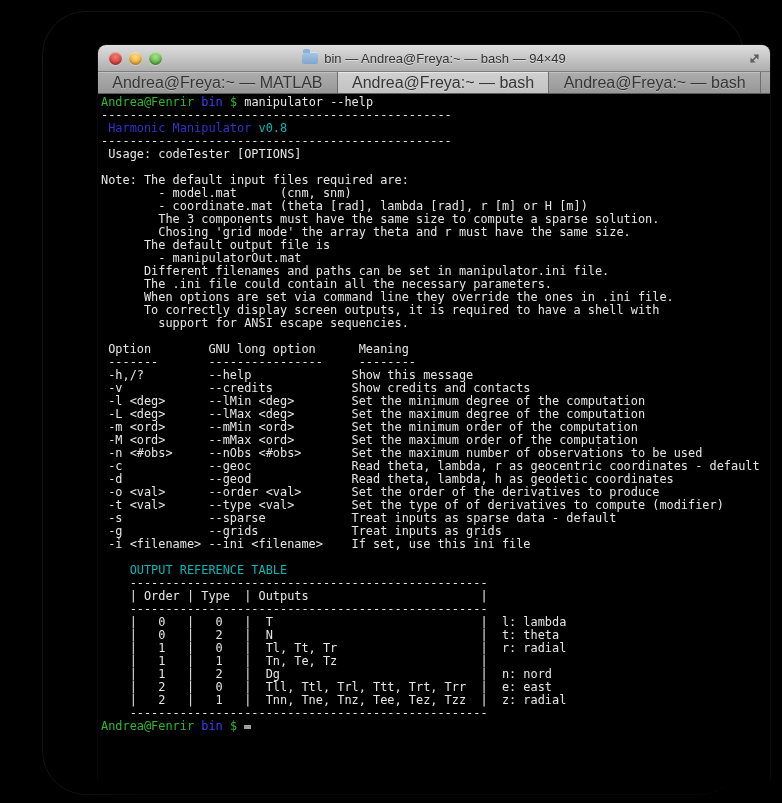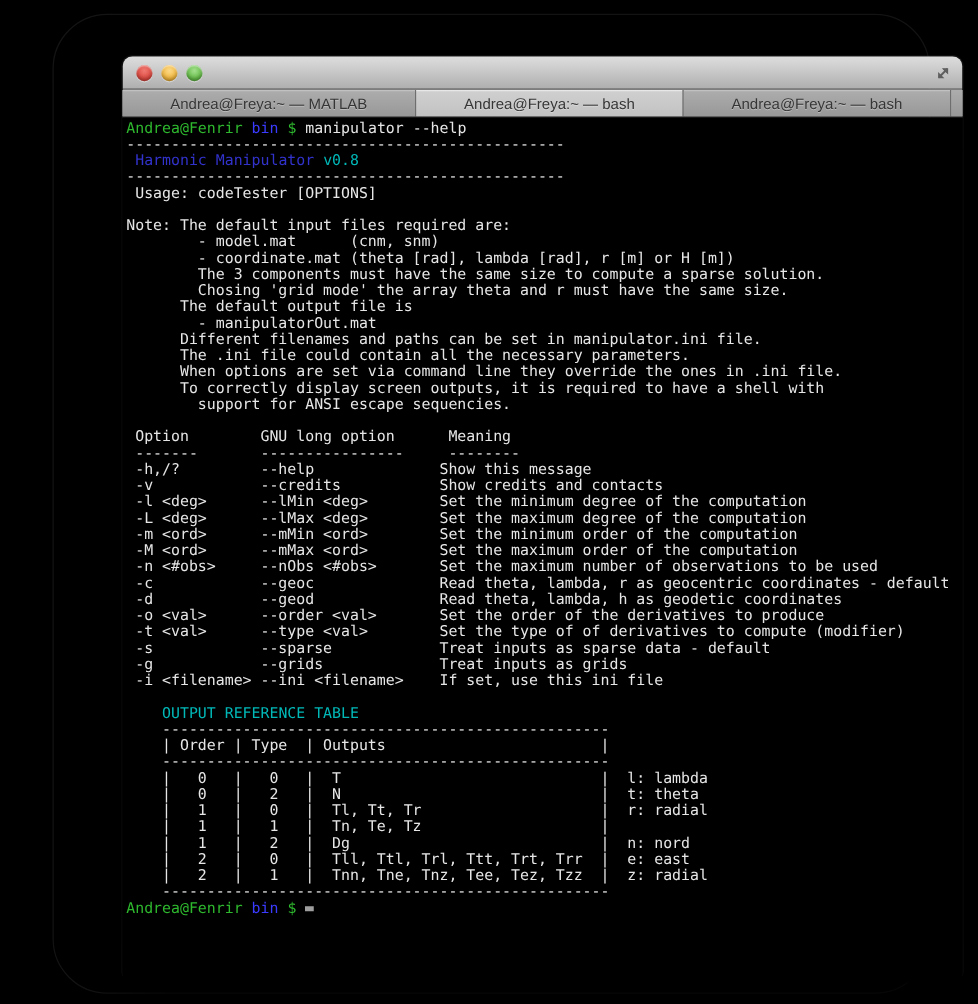--- a/index.html
+++ b/index.html
@@ -34,21 +34,21 @@
   .window-title{font-size:13px;color:#323232;text-shadow:0 1px 0 rgba(255,255,255,.45);white-space:nowrap;}
   .fullscreen-button{position:absolute;right:8px;top:5px;width:16px;height:16px;display:flex;align-items:center;justify-content:center;cursor:pointer;}
   
   .tab-bar{
     height:21px;display:flex;
     background:linear-gradient(#9d9d9d,#8d8d8d);
     border-bottom:1px solid #5c5c5c;
   }
   .tab{
     flex:1 1 auto;display:flex;align-items:center;justify-content:center;
-    font-size:12px;color:#353535;text-shadow:0 1px 0 rgba(255,255,255,.3);
+    font-size:16px;color:#353535;text-shadow:0 1px 0 rgba(255,255,255,.3);
     background:linear-gradient(#adadad,#989898);
     border-right:1px solid #6e6e6e;box-shadow:inset 0 1px 0 rgba(255,255,255,.25);
     white-space:nowrap;overflow:hidden;
   }
   .tab:first-child{border-left:none;}
   .tab.active{background:linear-gradient(#d0d0d0,#c2c2c2);box-shadow:inset 0 1px 0 rgba(255,255,255,.5);}
   .tab-filler{flex:0 0 9px;background:linear-gradient(#adadad,#989898);}
   
   .terminal-body{
     height:692px;background:#000;border-radius:0 0 7px 7px;
@@ -67,20 +67,24 @@
 
 <div class="screenshot-frame">
   <div class="terminal-window">
 
     <div class="title-bar">
       <div class="traffic-lights">
         <span class="tl red"></span>
         <span class="tl yellow"></span>
         <span class="tl green"></span>
       </div>
+      <div class="title-center">
+        <span class="folder-icon"></span>
+        <span class="window-title">bin — Andrea@Freya:~ — bash — 94×49</span>
+      </div>
       <div class="fullscreen-button">
         <svg width="13" height="13" viewBox="0 0 13 13">
           <path d="M3 10 L10 3" stroke="#5f5f5f" stroke-width="1.6" fill="none"></path>
           <path d="M10 3 L10 7 L6 3 Z" fill="#5f5f5f" transform="translate(0,0)"></path>
           <path d="M5.5 2.5 L10.5 2.5 L10.5 7.5 Z" fill="#5f5f5f"></path>
           <path d="M2.5 5.5 L2.5 10.5 L7.5 10.5 Z" fill="#5f5f5f"></path>
         </svg>
       </div>
     </div>
 

